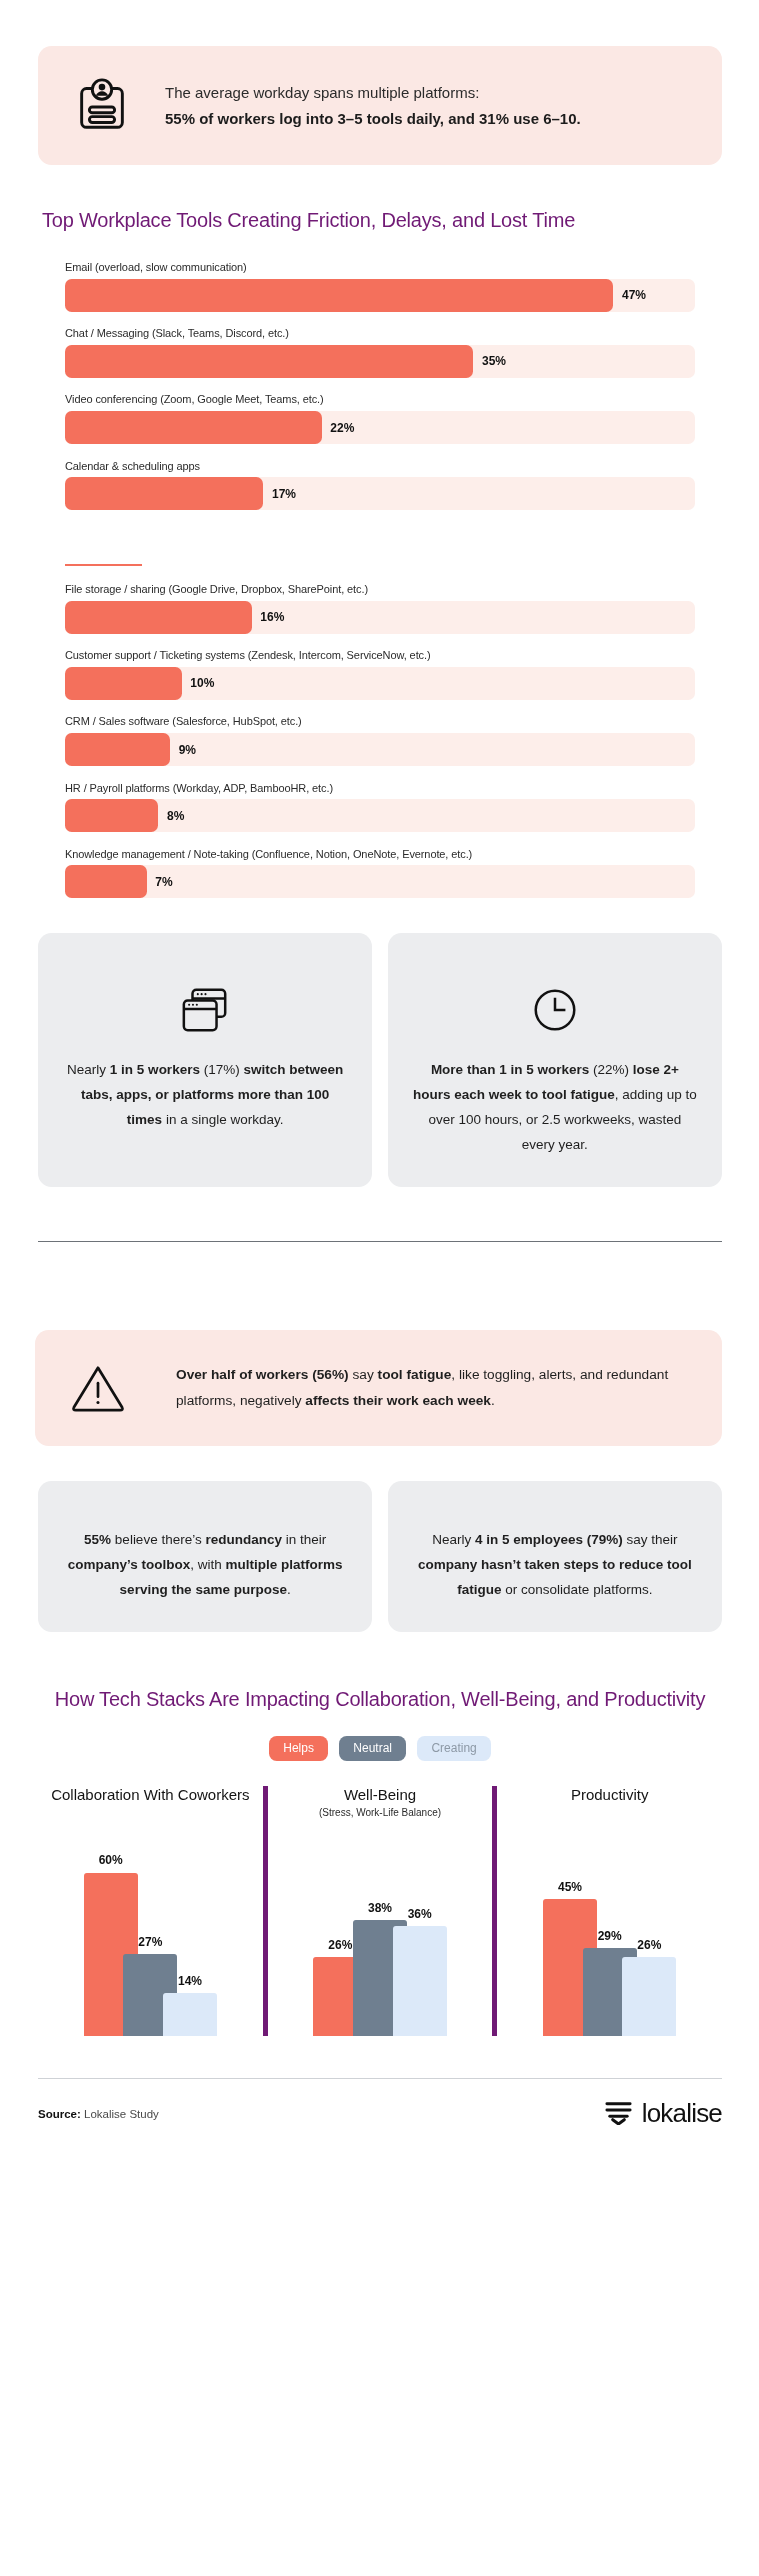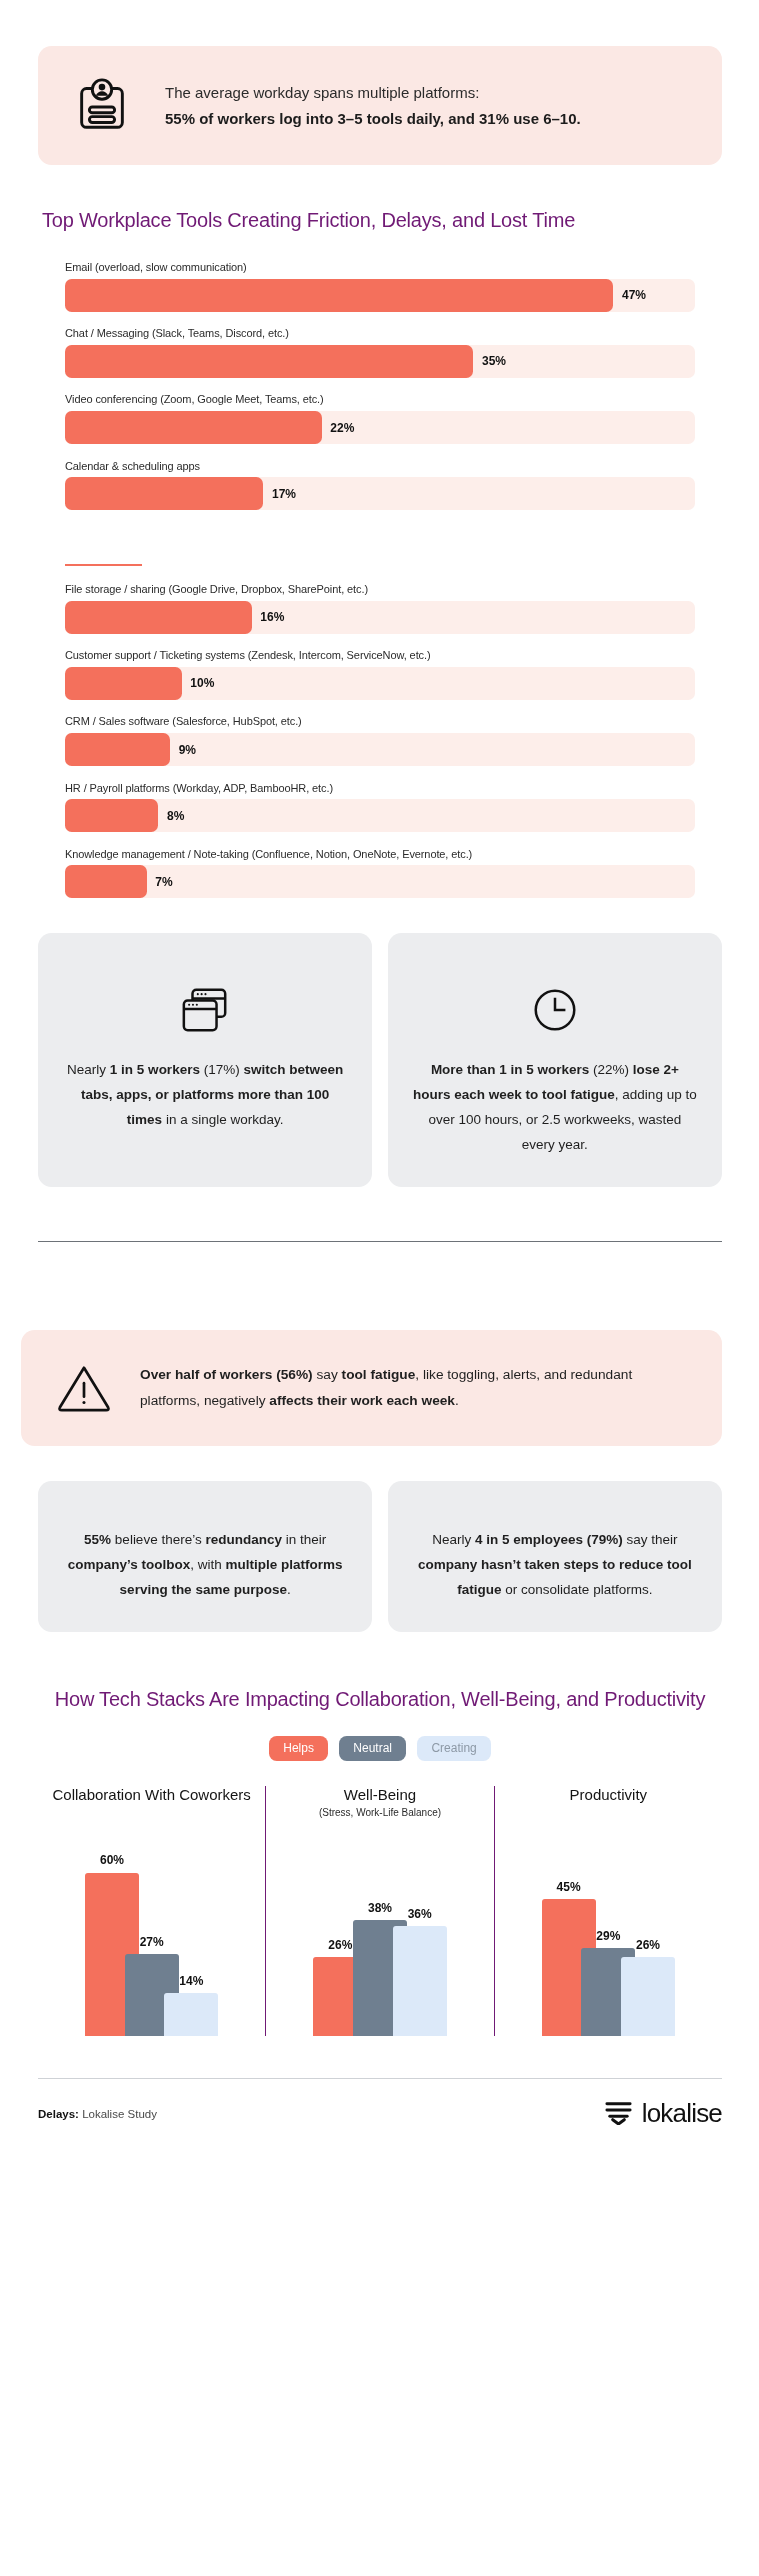--- a/index.html
+++ b/index.html
@@ -100,26 +100,26 @@
 
   
   .rule {
     height: 1px;
     background: #6d7278;
     margin: 54px 38px 0 38px;
   }
 
   
   .warn {
-    margin: 88px 38px 0 21px;
+    margin: 88px 38px 0 35px;
     background: #fbe8e4;
     border-radius: 13.5px;
     display: flex;
     align-items: center;
-    gap: 23px;
+    gap: 45px;
     padding: 27px 29px;
   }
   .warn-icon { flex: 0 0 auto; width: 67px; height: 62px; display:flex; align-items:center; justify-content:center;}
   .warn-text { font-size: 13.7px; line-height: 1.85; color: #1f1f1f; }
   .warn-text b { font-weight: 700; }
 
   
   .legend {
     display: flex;
     justify-content: center;
@@ -136,21 +136,21 @@
   
   .group-chart {
     margin: 25px 38px 0 38px;
     display: flex;
   }
   .group {
     flex: 1 1 0;
     position: relative;
     padding: 0 9.6px;
   }
-  .group + .group { border-left: 1px solid #701a75; }
+  .group + .group { border-left: 5px solid #701a75; }
   .group-head { text-align: center; min-height: 54px; }
   .group-name { font-size: 15px; color: #141414; line-height: 1.25; }
   .group-sub { font-size: 10px; color: #2b2b2b; margin-top: 1.9px; }
   .group-bars {
     display: flex;
     align-items: flex-end;
     justify-content: center;
     gap: 7.7px;
     height: 183px;
     margin-top: 13.5px;
@@ -381,21 +381,21 @@
             <div class="col-value">26%</div>
             <div class="col-bar" style="background: rgb(220, 233, 249); height: 79px;"></div>
           </div>
         </div>
       </div>
     </div>
 
   <div class="foot-rule"></div>
   <div class="footer">
     <div class="source">
-      <b>Delays:</b>
+      <b>Source:</b>
       <span>Lokalise Study</span>
     </div>
     <div class="logo">
       <span>
         <svg width="29" height="27" viewBox="0 0 30 28" fill="none" stroke="#111" stroke-width="3.1" stroke-linecap="round">
           <line x1="3" y1="6" x2="27" y2="6"></line>
           <line x1="3" y1="12.5" x2="27" y2="12.5"></line>
           <line x1="6" y1="19" x2="24" y2="19"></line>
           <path d="M9 22.5 L15 27 L21 22.5" stroke-linejoin="round"></path>
         </svg>

